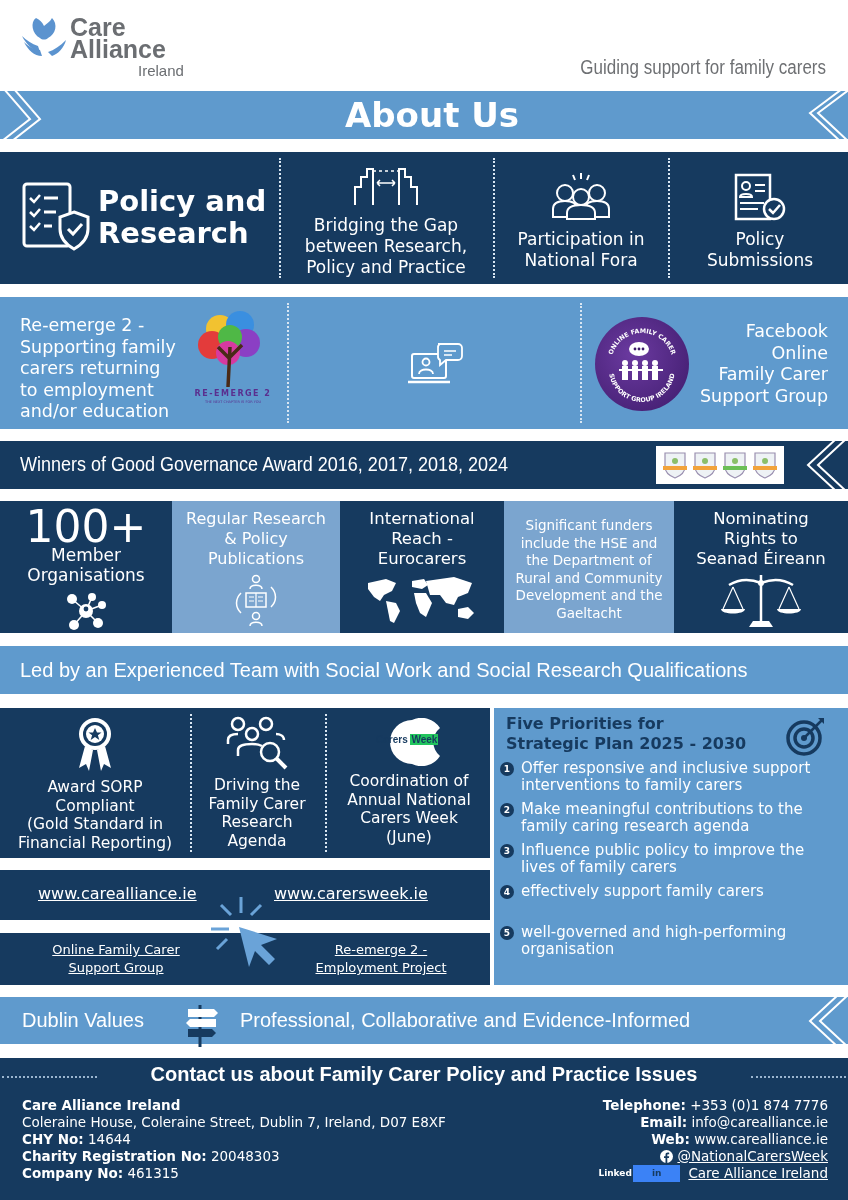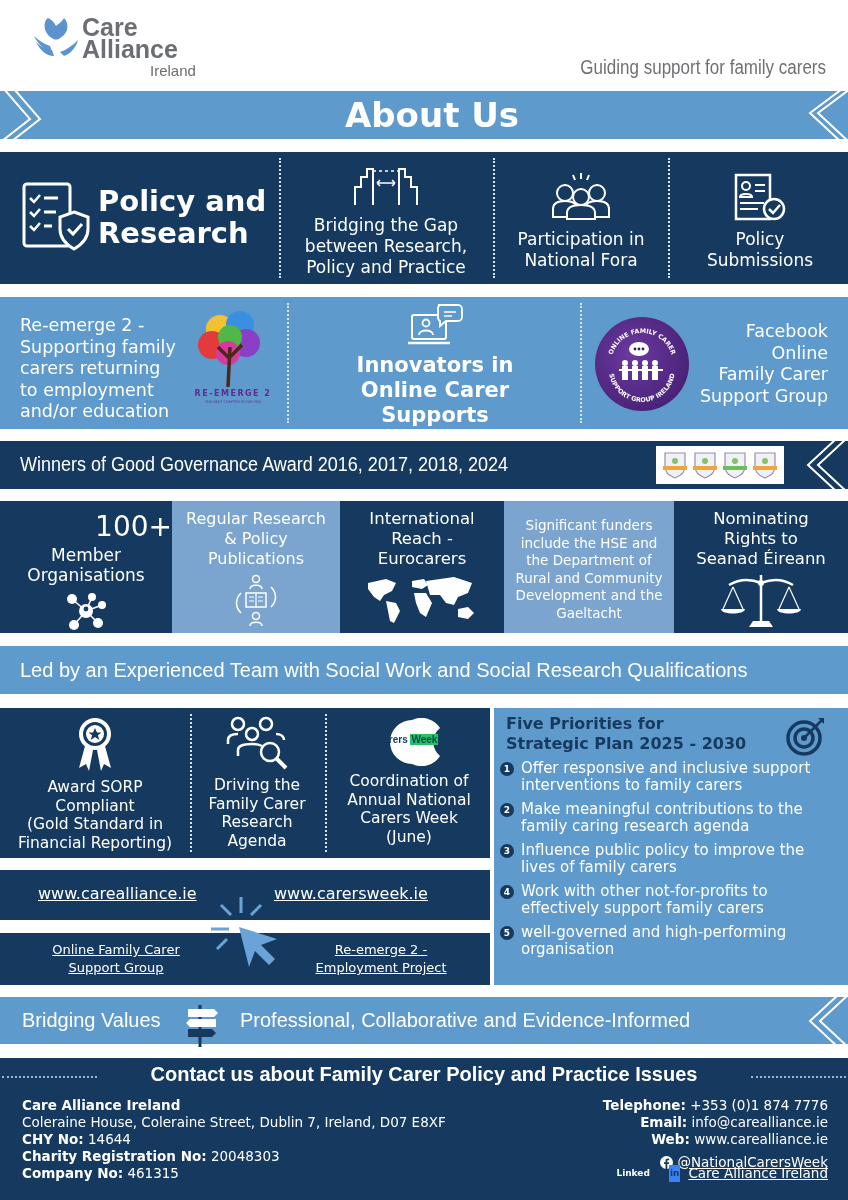--- a/index.html
+++ b/index.html
@@ -8,21 +8,21 @@
   .navy { background: #163a5f; }
   .blue { background: #5f9acd; }
   .pale { background: #7ba5cf; }
   .abs { position: absolute; }
   .center { display: flex; flex-direction: column; align-items: center; justify-content: center; text-align: center; }
   .dotsep { position: absolute; top: 6px; bottom: 6px; width: 0; border-left: 2px dotted #d9e6f2; }
   svg { display: block; }
   a { color: inherit; }
 
   
-  #logo { left: 32px; top: 14px; width: 160px; height: 70px; }
+  #logo { left: 20px; top: 14px; width: 160px; height: 70px; }
   #logo .txt { position: absolute; left: 50px; top: 2px; color: #6b6e72; font-family: "Liberation Sans", sans-serif; font-weight: bold; font-size: 25px; line-height: 22px; }
   #logo .sub { position: absolute; left: 118px; top: 48px; color: #6b6e72; font-family: "Liberation Sans", sans-serif; font-size: 15px; }
   #tagline { right: 22px; top: 56px; color: #6e7073; font-family: "Liberation Sans", sans-serif; font-size: 20px; transform: scaleX(0.85); transform-origin: right; }
 
   #about-bar { left: 0; top: 91px; width: 848px; height: 48px; }
   #about-title { width: 100%; height: 100%; font-weight: bold; font-size: 34px; font-family: "DejaVu Sans", sans-serif; margin-left: 8px; }
 
   
   #policy-row { left: 0; top: 152px; width: 848px; height: 132px; }
   .cell { position: absolute; top: 0; height: 100%; }
@@ -182,25 +182,20 @@
   <div class="dotsep" style="left:287px"></div>
   <div class="cell center" style="left:290px;width:290px;padding-top:4px;">
     <svg width="58" height="46" viewBox="0 0 58 46">
       <rect x="6" y="12" width="34" height="24" rx="2" fill="none" stroke="#fff" stroke-width="2"></rect>
       <path d="M2 40 h42" stroke="#fff" stroke-width="2.5"></path>
       <circle cx="20" cy="20" r="3.5" fill="none" stroke="#fff" stroke-width="1.8"></circle>
       <path d="M13 32 c0-6 14-6 14 0" fill="none" stroke="#fff" stroke-width="1.8"></path>
       <path d="M32 2 h20 a4 4 0 0 1 4 4 v8 a4 4 0 0 1 -4 4 h-12 l-6 5 v-5 a4 4 0 0 1 -2 -4 v-8 a4 4 0 0 1 2 -4z" fill="#5f9acd" stroke="#fff" stroke-width="1.8"></path>
       <path d="M38 9 h12 M38 13 h8" stroke="#fff" stroke-width="1.5"></path>
     </svg>
-    <div style="font-weight:bold;font-size:21px;line-height:25px;margin-top:4px;">
-      <div>Innovators in</div>
-      <div>Online Carer</div>
-      <div>Supports</div>
-    </div>
   </div>
   <div class="dotsep" style="left:580px"></div>
   <div class="abs" style="left:595px;top:20px;width:94px;height:94px;border-radius:50%;background:radial-gradient(circle at 40% 40%, #6b3aa0, #3d1a6a);">
     <svg width="94" height="94" viewBox="0 0 94 94">
       <defs>
         <path id="arcTop" d="M16 47 a31 31 0 0 1 62 0"></path>
         <path id="arcBot" d="M14 52 a33 33 0 0 0 66 0"></path>
       </defs>
       <text font-size="6.3" font-weight="bold" fill="#fff" font-family="DejaVu Sans, sans-serif"><textPath href="#arcTop" startOffset="50%" text-anchor="middle">ONLINE FAMILY CARER</textPath></text>
       <text font-size="6.3" font-weight="bold" fill="#fff" font-family="DejaVu Sans, sans-serif"><textPath href="#arcBot" startOffset="50%" text-anchor="middle">SUPPORT GROUP IRELAND</textPath></text>
@@ -254,21 +249,21 @@
       </svg>
   </div>
   <svg class="abs" style="right:0;top:0" width="46" height="48">
     <polyline points="34,-2 6,24 34,50" fill="none" stroke="#fff" stroke-width="2"></polyline>
     <polyline points="44,-2 16,24 44,50" fill="none" stroke="#fff" stroke-width="2"></polyline>
   </svg>
 </div>
 
 <div id="stats-row" class="abs navy">
   <div class="stat" style="left:0;width:172px;">
-    <div style="font-size:28px;line-height:36px;text-align:right;">100+</div>
+    <div style="font-size:44px;line-height:36px;">100+</div>
     <div style="font-size:17px;line-height:20px;">
       <div>Member</div>
       <div>Organisations</div>
     </div>
     <svg width="44" height="40" viewBox="0 0 44 40" style="margin:6px auto 0">
       <path d="M22 20 L8 8 M22 20 L28 6 M22 20 L38 14 M22 20 L10 34 M22 20 L34 32" stroke="#fff" stroke-width="1.5"></path>
       <circle cx="22" cy="20" r="7" fill="#fff"></circle>
         <circle cx="22" cy="18" r="2.4" fill="#163a5f"></circle>
       <circle cx="8" cy="8" r="5" fill="#fff"></circle>
         <circle cx="28" cy="6" r="4" fill="#fff"></circle>
@@ -439,35 +434,34 @@
   <div class="prio-item" style="top:134px;">
     <span class="prio-num">3</span>
     <div>
         <div>Influence public policy to improve the</div>
         <div>lives of family carers</div>
       </div>
   </div>
   <div class="prio-item" style="top:175px;">
     <span class="prio-num">4</span>
     <div>
-        <div>Work with other not-for-profits to</div>
         <div>effectively support family carers</div>
       </div>
   </div>
   <div class="prio-item" style="top:216px;">
     <span class="prio-num">5</span>
     <div>
         <div>well-governed and high-performing</div>
         <div>organisation</div>
       </div>
   </div>
 </div>
 
 <div id="values-bar" class="abs blue">
-  <div id="values-label">Bridging Values</div>
+  <div id="values-label">Dublin Values</div>
   <svg class="abs" style="left:184px;top:6px;" width="36" height="44" viewBox="0 0 36 44">
     <path d="M16 2 v44" stroke="#163a5f" stroke-width="3"></path>
     <path d="M4 6 h26 l4 4 l-4 4 h-26z" fill="#fff"></path>
     <path d="M32 16 h-26 l-4 4 l4 4 h26z" fill="#fff"></path>
     <path d="M4 26 h24 l4 4 l-4 4 h-24z" fill="#163a5f"></path>
   </svg>
   <div id="values-text">Professional, Collaborative and Evidence-Informed</div>
   <svg class="abs" style="right:0;top:0" width="46" height="47">
     <polyline points="36,-2 8,24 36,50" fill="none" stroke="#fff" stroke-width="2"></polyline>
     <polyline points="46,-2 18,24 46,50" fill="none" stroke="#fff" stroke-width="2"></polyline>
@@ -481,24 +475,24 @@
 
   <div class="cl" style="top:39px;"><b>Care Alliance Ireland</b></div>
   <div class="cl" style="top:56px;">Coleraine House, Coleraine Street, Dublin 7, Ireland, D07 E8XF</div>
   <div class="cl" style="top:73px;"><b>CHY No:</b> <span>14644</span></div>
   <div class="cl" style="top:90px;"><b>Charity Registration No:</b> <span>20048303</span></div>
   <div class="cl" style="top:107px;"><b>Company No:</b> <span>461315</span></div>
 
   <div class="cr" style="top:39px;"><b>Telephone:</b> <span>+353 (0)1 874 7776</span></div>
   <div class="cr" style="top:56px;"><b>Email:</b> <span>info@carealliance.ie</span></div>
   <div class="cr" style="top:73px;"><b>Web:</b> <span>www.carealliance.ie</span></div>
-  <div class="cr" style="top:96px;display:flex;align-items:center;justify-content:flex-end;gap:4px;">
+  <div class="cr" style="top:90px;display:flex;align-items:center;justify-content:flex-end;gap:4px;">
     <svg width="13" height="13" viewBox="0 0 13 13">
         <circle cx="6.5" cy="6.5" r="6.5" fill="#fff"></circle>
         <path d="M7.3 13 V8 h1.6 l.3 -1.8 H7.3 V5.2 c0-.5.2-.9.9-.9 h1 V2.7 c-.2 0 -.8-.1-1.4-.1 c-1.4 0-2.3.8-2.3 2.4 v1.2 H4 V8 h1.5 v5z" fill="#163a5f"></path>
       </svg>
     <a style="text-decoration:underline;">@NationalCarersWeek</a>
   </div>
   <div class="cr" style="top:107px;display:flex;align-items:center;justify-content:flex-end;gap:4px;">
-    <span style="font-size:9px;font-weight:bold;"><span>Linked</span><span style="display:inline-block;background:#3b82f6;color:#163a5f;padding:0 1px;margin-left:19px;">in</span></span>
+    <span style="font-size:9px;font-weight:bold;"><span>Linked</span><span style="display:inline-block;background:#3b82f6;color:#163a5f;padding:0 19px;margin-left:1px;">in</span></span>
     <a style="text-decoration:underline;margin-left:4px;">Care Alliance Ireland</a>
   </div>
 </div>
 
 </body></html>

